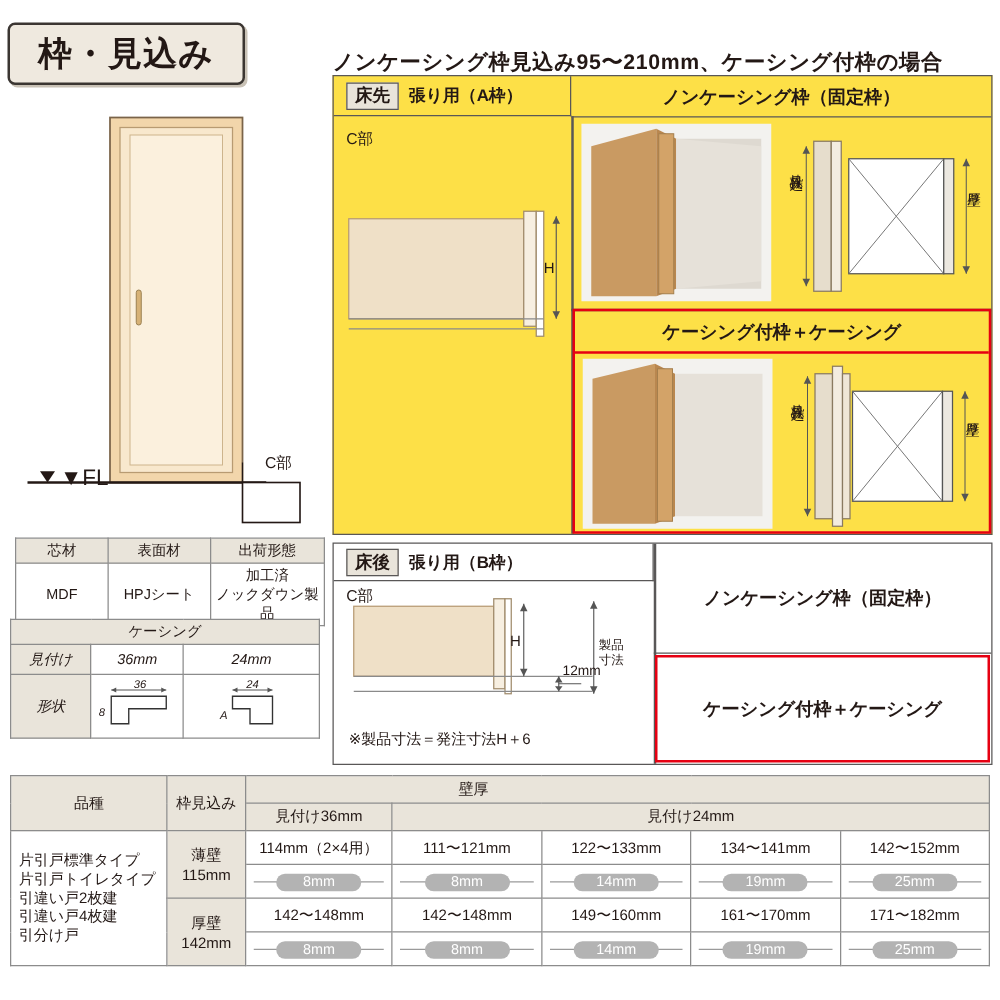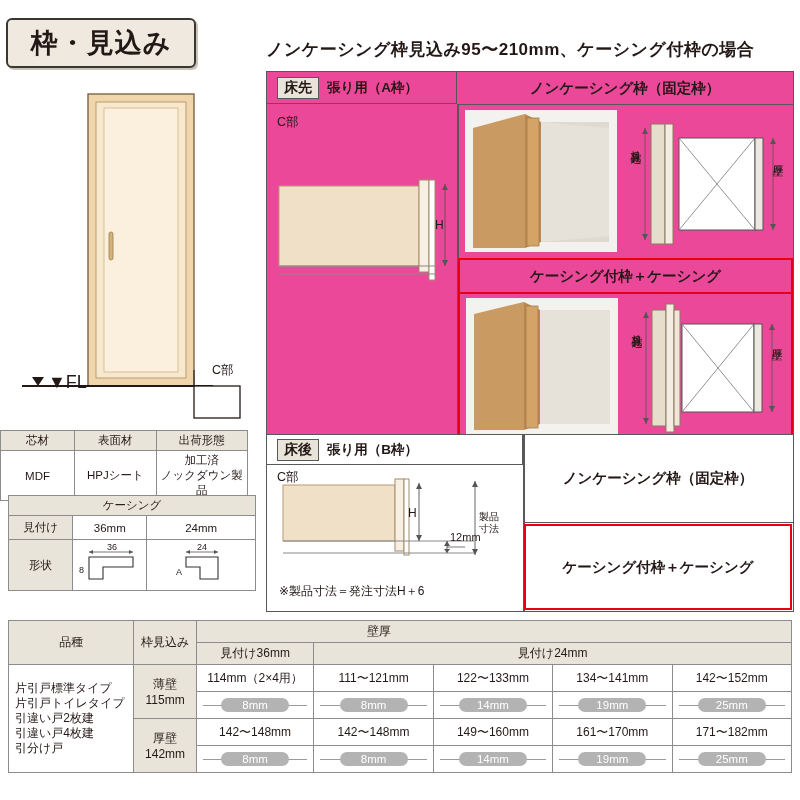--- a/index.html
+++ b/index.html
@@ -24,31 +24,31 @@
   
   .door-box{position:absolute;left:8px;top:80px;width:248px;height:340px;}
 
   
   table{border-collapse:collapse;}
   .tbl{position:absolute;font-size:11.5px;}
   .tbl td,.tbl th{border:1px solid #8c8c8c;text-align:center;vertical-align:middle;padding:2px 3px;font-weight:normal;}
   .tbl th{background:#e9e4da;font-weight:normal;}
   .hdr{background:#e9e4da;}
 
-  #mat-table{left:0;top:430px;width:248px;}
+  #mat-table{left:12px;top:430px;width:248px;}
   #mat-table td{height:20px;}
 
   #casing-table{left:8px;top:495px;width:248px;padding-left:24px;}
-  #casing-table td{height:19px;}
+  #casing-table td{height:19px;font-style:italic;}
 
   .shape-cell{height:46px !important;position:relative;}
   .shape-svg{display:block;margin:0 auto;}
 
   
-  .panelA{position:absolute;left:266px;top:71px;width:526px;height:366px;border:1.6px solid #595757;background:#ec4899;}
+  .panelA{position:absolute;left:266px;top:60px;width:526px;height:366px;border:1.6px solid #595757;background:#fde047;}
   .panelA-head{position:absolute;left:0;top:0;width:190px;height:32px;border-right:1.6px solid #595757;border-bottom:1.6px solid #595757;display:flex;align-items:center;padding-left:10px;box-sizing:border-box;}
   .head-hl{background:#e9e4da;border:1.2px solid #595757;padding:1px 6px;font-weight:bold;font-size:14px;margin-right:2px;}
   .head-rest{font-size:13.5px;font-weight:bold;margin-left:6px;}
   .panelA-right-head{position:absolute;left:190px;top:0;width:336px;height:32px;border-bottom:1.6px solid #595757;display:flex;align-items:center;justify-content:center;font-size:14.5px;font-weight:bold;}
   .divider-v{position:absolute;left:190px;top:32px;width:1.6px;height:334px;background:#595757;}
   .divider-h2{position:absolute;left:190px;top:186px;width:336px;height:1.6px;background:#595757;}
 
   .redbox{position:absolute;left:191px;top:186px;width:335px;height:180px;border:2.2px solid #e60012;box-sizing:border-box;}
   .redbox-head{position:absolute;left:0;top:0;width:100%;height:34px;border-bottom:2.2px solid #e60012;display:flex;align-items:center;justify-content:center;font-size:14.5px;font-weight:bold;box-sizing:border-box;}
 

